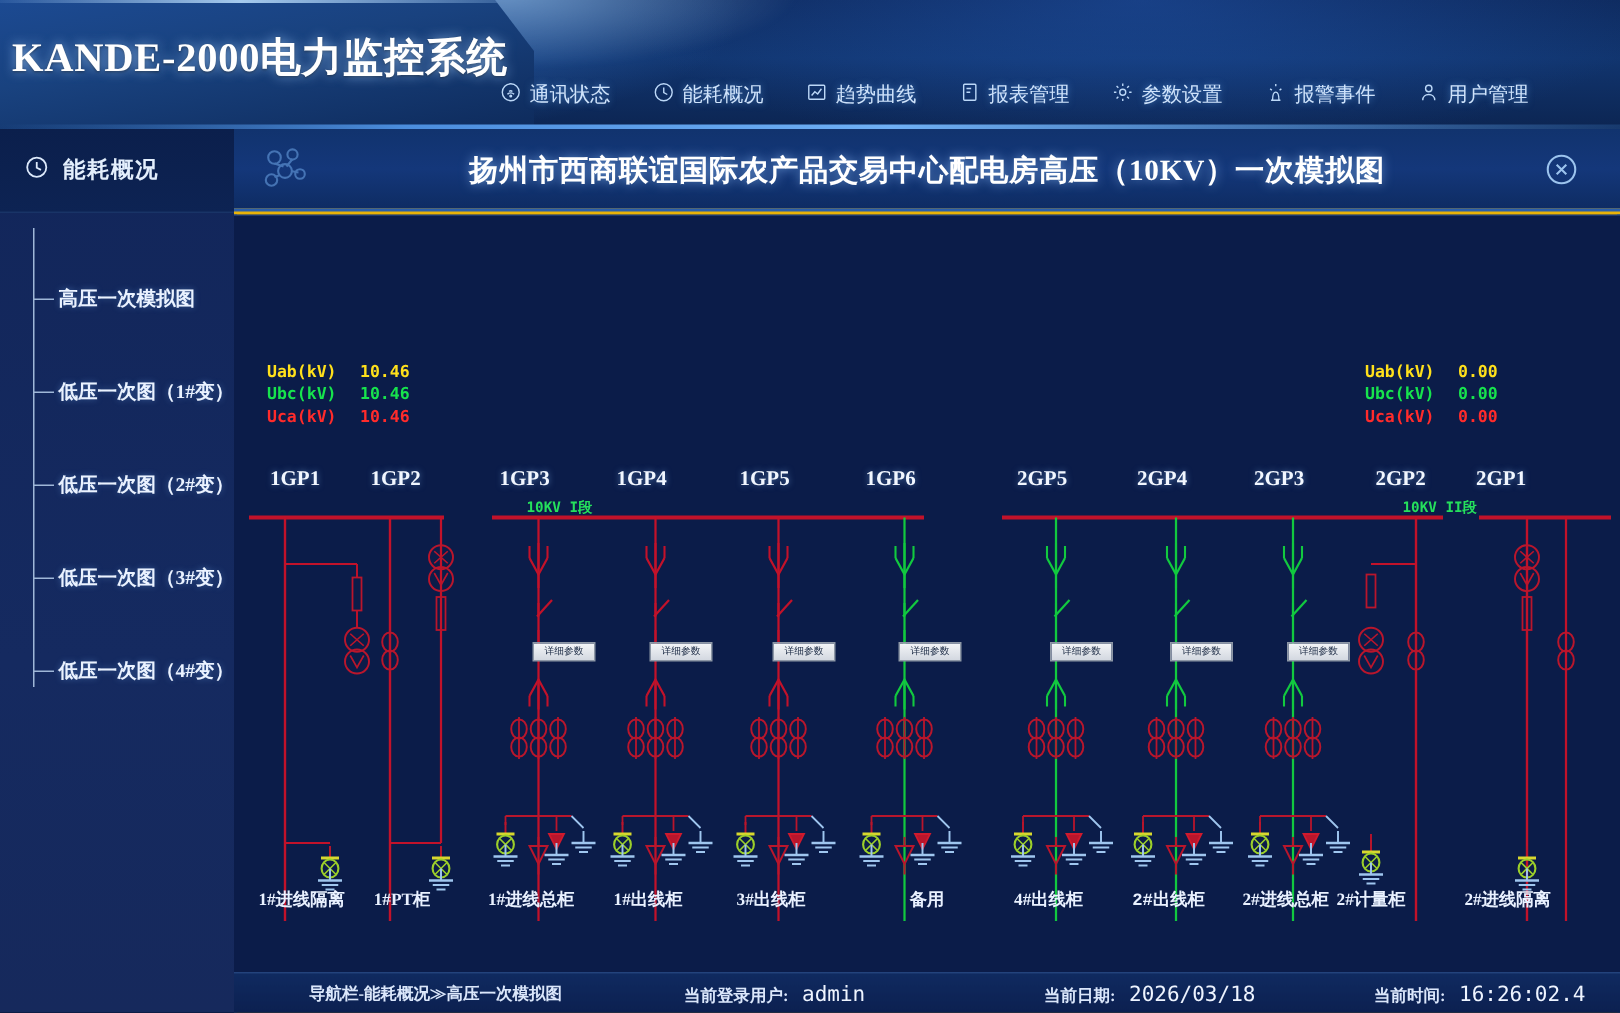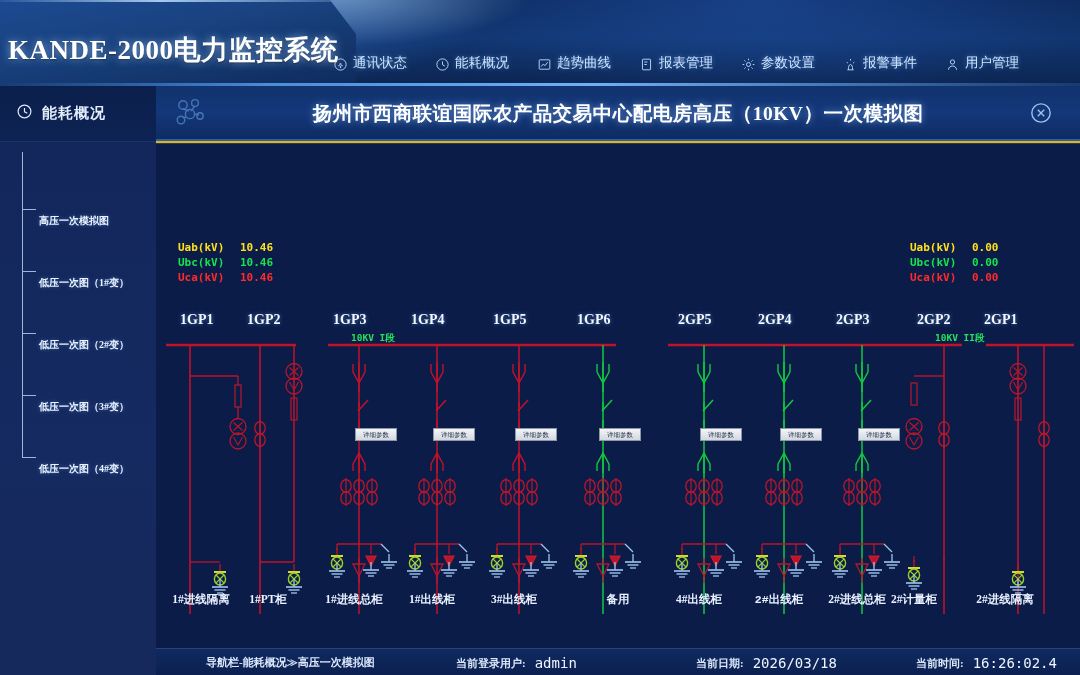--- a/index.html
+++ b/index.html
@@ -40,28 +40,27 @@
     content:""; position:absolute; left:0; top:0; right:0; height:2px;
     background:linear-gradient(90deg, rgba(150,200,255,.1), rgba(190,225,255,.85) 45%, rgba(150,200,255,.15));
   }
   .app-title {
     position: absolute; left: 8px; top: 20px;
     font-family: "Liberation Serif", serif;
     font-size: 27px; font-weight: bold; color: #ffffff;
     letter-spacing: .5px;
     text-shadow: 0 0 8px rgba(160,205,255,.75), 0 1px 2px rgba(0,0,0,.6);
     white-space: nowrap;
-    margin-top: 12px;
   }
   .nav {
     position: absolute; left: 330px; top: 46px; height: 34px;
     display: flex; align-items: center; gap: 22px;
   }
   .nav-item {
-    display: flex; align-items: flex-end; gap: 5px;
+    display: flex; align-items: flex-start; gap: 5px;
     color: #cfe3fb; font-size: 13.5px; white-space: nowrap;
     padding: 2px 3px; cursor: pointer;
     text-shadow: 0 0 5px rgba(110,180,255,.6);
   }
   .nav-item svg { display:block; }
   .nav-ico { width: 15px; height: 15px; flex: 0 0 15px; }
 
   
   .sidebar {
     position: absolute; left: 0; top: 86px; width: 156px; height: 589px;
@@ -84,24 +83,23 @@
     background: #9fb7d8;
   }
   .tree-item {
     position: absolute; left: 22px; display: flex; align-items: center;
     cursor: pointer; white-space: nowrap;
   }
   .tree-item .elbow {
     width: 14px; height: 1px; background: #9fb7d8; margin-right: 3px;
   }
   .tree-label {
-    color: #eaf2ff; font-size: 10px; font-weight: bold;
+    color: #eaf2ff; font-size: 13px; font-weight: bold;
     font-family: "Liberation Serif", serif;
     text-shadow: 0 0 4px rgba(120,180,250,.4);
-    margin-top: 24px;
   }
   .tree-item.i0 { top: 48px; }
   .tree-item.i1 { top: 110px; }
   .tree-item.i2 { top: 172px; }
   .tree-item.i3 { top: 234px; justify-content: flex-end; }
   .tree-item.i4 { top: 296px; }
 
   
   .main {
     position: absolute; left: 156px; top: 86px; width: 924px; height: 589px;

